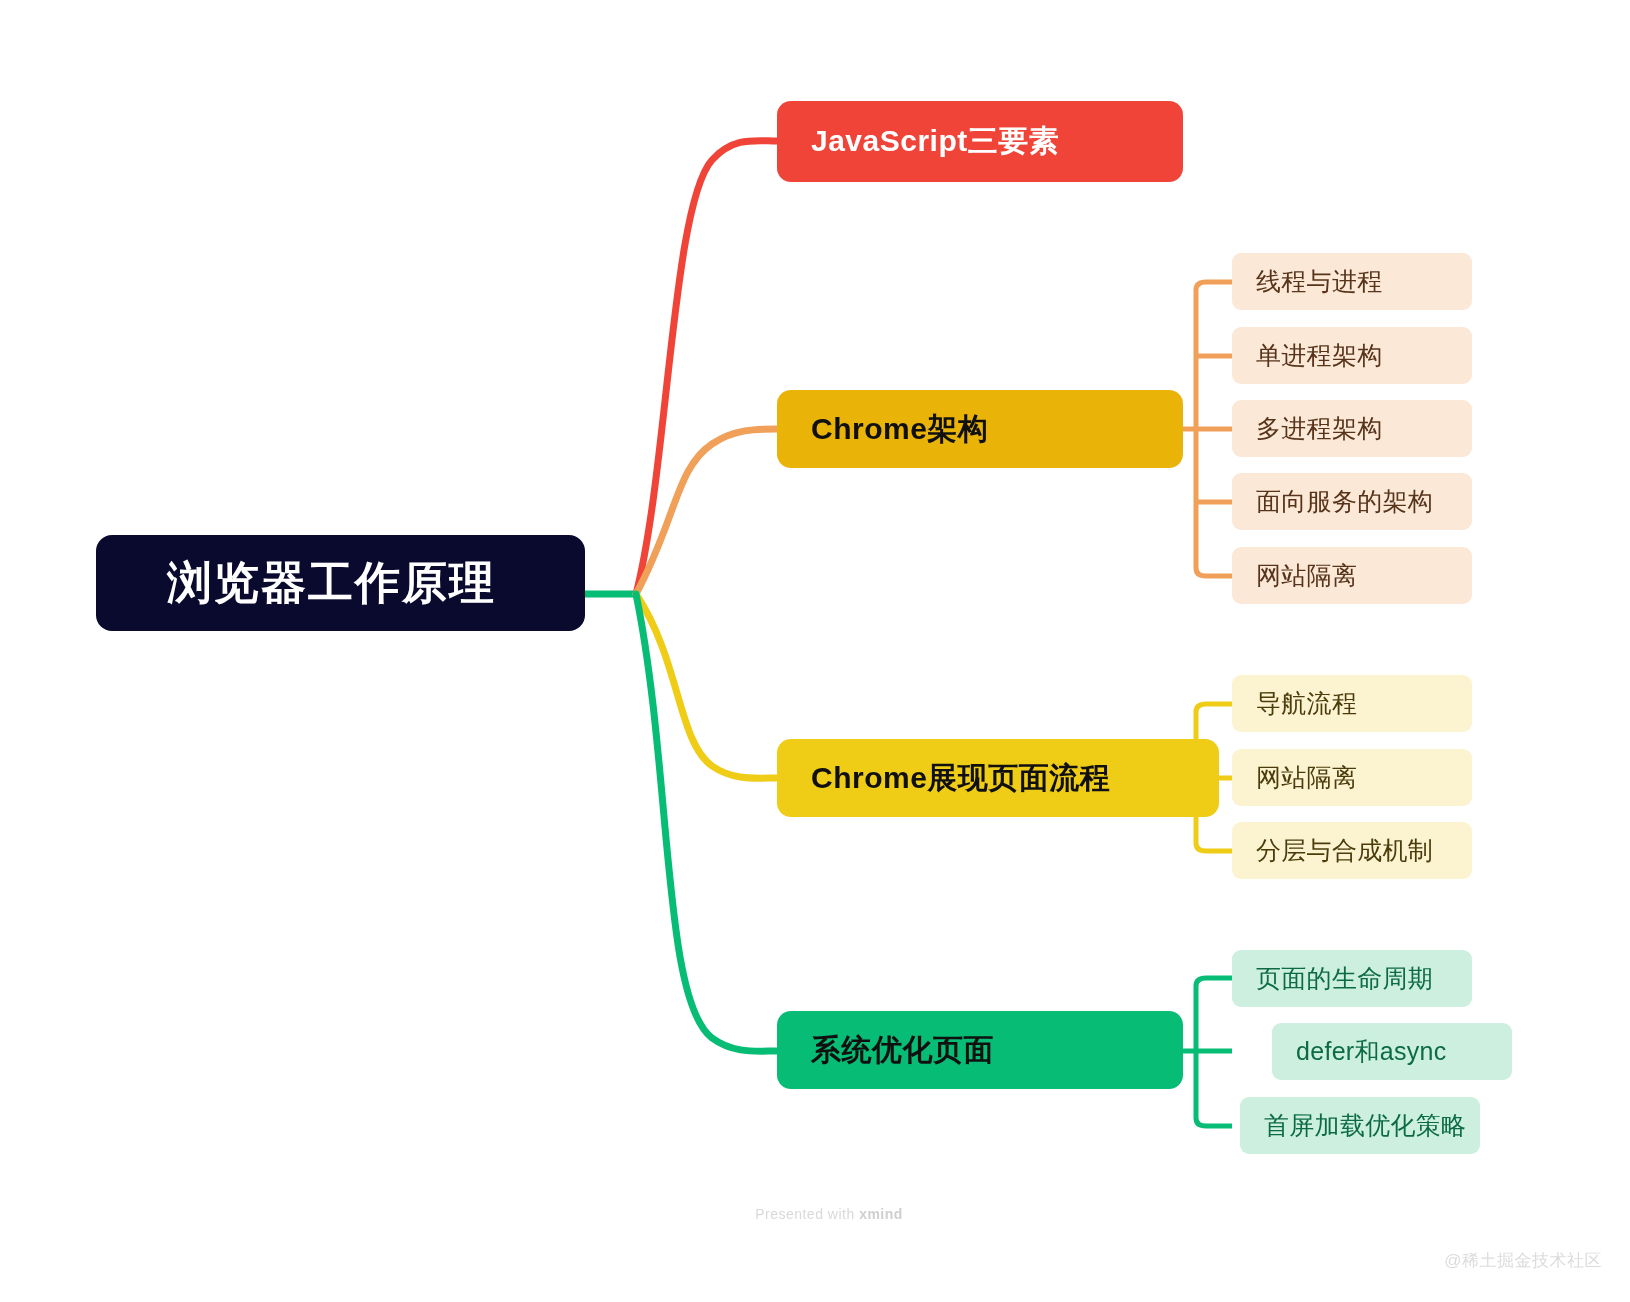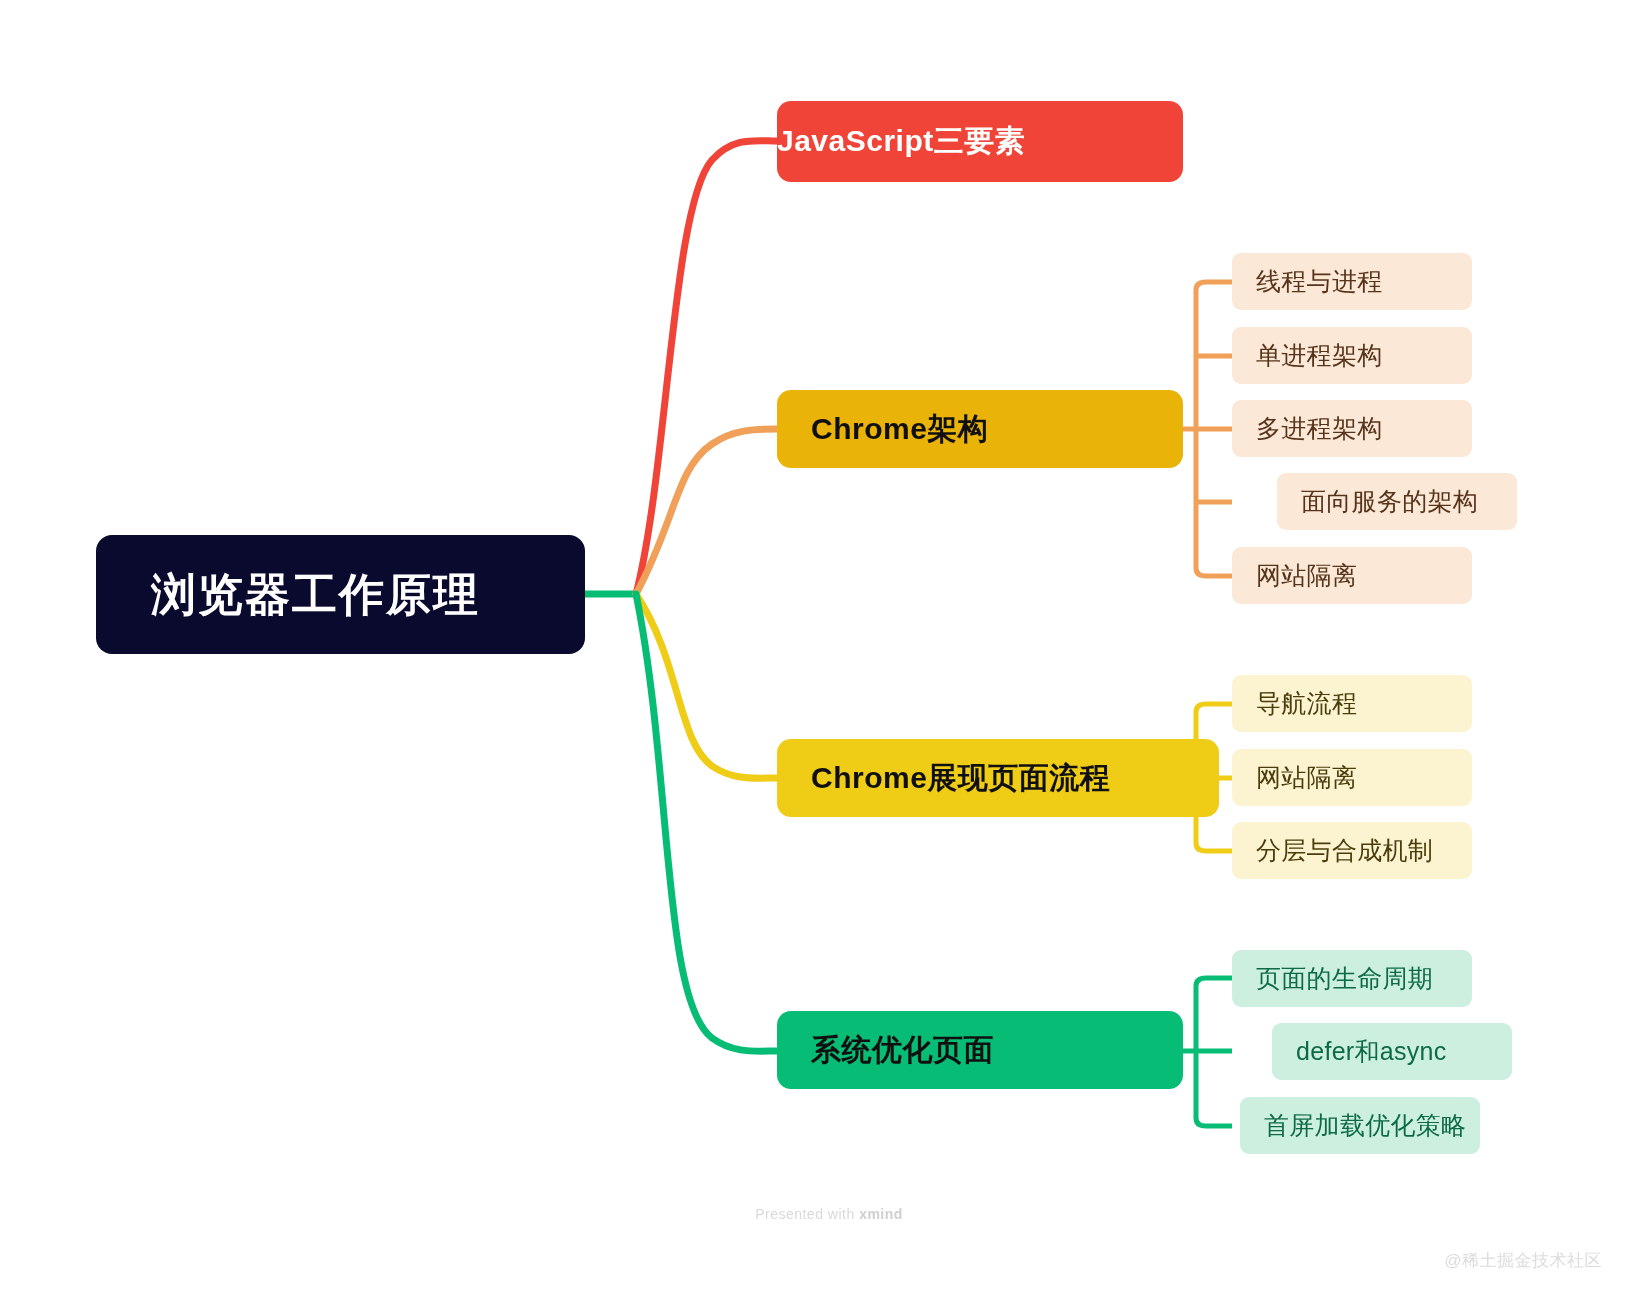--- a/index.html
+++ b/index.html
@@ -32,24 +32,24 @@
     align-items: center;
     box-sizing: border-box;
     white-space: nowrap;
   }
 
   
   .root-node {
     left: 96px;
     top: 535px;
     width: 489px;
-    height: 119px;
+    height: 96px;
     background: #0A0A2E;
     border-radius: 16px;
-    padding-left: 55px;
+    padding-left: 71px;
     z-index: 3;
   }
   .root-node .label {
     color: #ffffff;
     font-size: 45px;
     font-weight: bold;
     letter-spacing: 2px;
   }
 
   
@@ -61,20 +61,21 @@
     font-size: 30px;
     font-weight: bold;
     letter-spacing: 0.5px;
   }
   .branch-js {
     left: 777px;
     top: 101px;
     width: 406px;
     height: 81px;
     background: #F04438;
+    padding-left: 34px;
   }
   .branch-js .label { color: #ffffff; }
 
   .branch-arch {
     left: 777px;
     top: 390px;
     width: 406px;
     height: 78px;
     background: #eab308;
     padding-left: 34px;
@@ -212,21 +213,21 @@
 
   <div class="node leaf-node leaf-orange" style="top:253px;">
     <span class="label">线程与进程</span>
   </div>
   <div class="node leaf-node leaf-orange" style="top:327px;">
     <span class="label">单进程架构</span>
   </div>
   <div class="node leaf-node leaf-orange" style="top:400px;">
     <span class="label">多进程架构</span>
   </div>
-  <div class="node leaf-node leaf-orange" style="top:473px;margin-left:45px;">
+  <div class="node leaf-node leaf-orange" style="top:473px;">
     <span class="label">面向服务的架构</span>
   </div>
   <div class="node leaf-node leaf-orange" style="top:547px;">
     <span class="label">网站隔离</span>
   </div>
 
   <div class="node leaf-node leaf-yellow" style="top:675px;">
     <span class="label">导航流程</span>
   </div>
   <div class="node leaf-node leaf-yellow" style="top:749px;">

